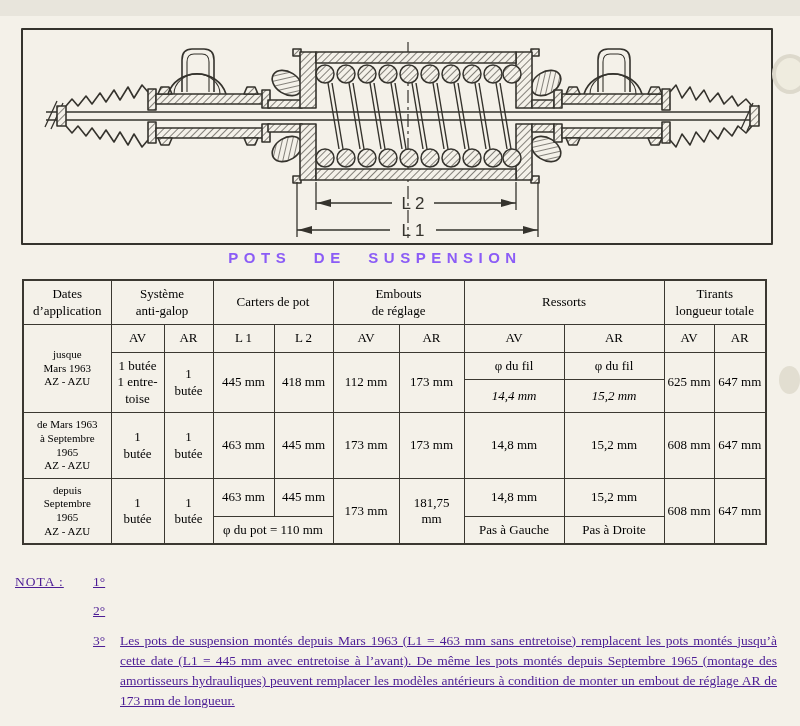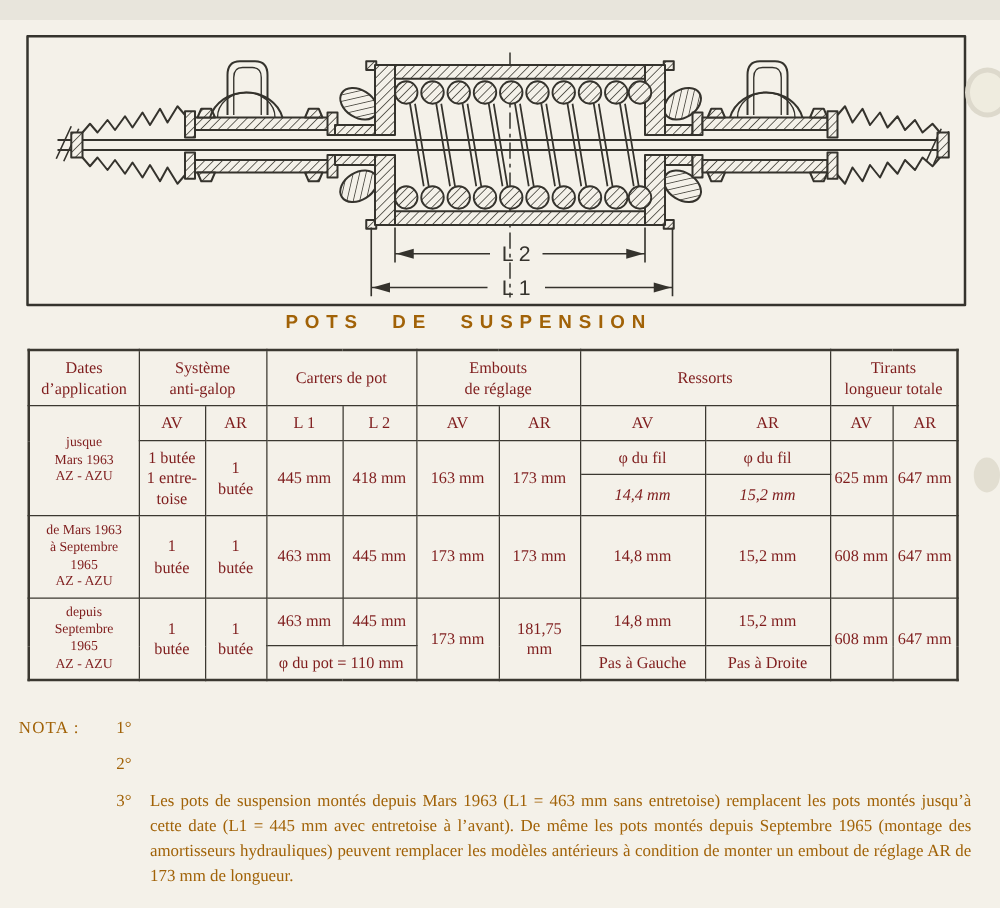--- a/index.html
+++ b/index.html
@@ -8,43 +8,43 @@
     background:#f4f1e9;overflow:hidden;color:#2f2d28;
     font-family:"Liberation Serif","DejaVu Serif",serif;
   }
   
   .drawing{display:block;}
   
   .fig-title{
     width:750px;margin-top:3px;text-align:center;
     font-family:"Liberation Sans","DejaVu Sans",sans-serif;
     font-weight:bold;font-size:15px;letter-spacing:5.5px;word-spacing:13px;
-    color:#a16207;
+    color:#8b5cf6;
   }
   
   table.spec{
     border-collapse:collapse;table-layout:fixed;width:744px;
     margin:13px 0 0 22px;border:2px solid #3b3831;
-    font-size:13px;color:#7f1d1d;
+    font-size:13px;color:#000000;
   }
   table.spec th,table.spec td{
     border:1.5px solid #3b3831;text-align:center;vertical-align:middle;
     padding:1px 2px;white-space:pre-line;line-height:1.25;font-weight:normal;
     overflow:hidden;
   }
   table.spec .dates{font-size:11px;}
   tr.r0 th{height:41px;}
   tr.r1 th,tr.r1 td{height:25px;}
   tr.r2 td{height:24px;}
   tr.r3 td{height:30px;font-style:italic;}
   tr.r4 td{height:63px;}
   tr.r5 td{height:35px;}
   tr.r6 td{height:24px;}
   
-  .nota{margin:27px 0 0 15px;width:772px;font-size:13.5px;line-height:1.5;color:#a16207;}
+  .nota{margin:27px 0 0 15px;width:772px;font-size:13.5px;line-height:1.5;color:#4c1d95;text-decoration:underline;}
   .nrow{display:flex;margin-bottom:9px;}
   .nlabel{width:78px;flex:none;letter-spacing:1px;}
   .nnum{width:27px;flex:none;}
   .ntext{flex:1;padding-right:10px;}
   .just{text-align:justify;}
   
   .ring1{position:absolute;left:772px;top:38px;width:28px;height:32px;
     border:4px solid #ddd9cc;border-radius:50%;background:#efecdf;}
   .ring2{position:absolute;left:779px;top:350px;width:21px;height:28px;
     border-radius:50%;background:#e2ded1;}
@@ -252,21 +252,21 @@
       <th>AR</th>
     </tr>
     <tr class="r2">
       <td rowspan="2">1 butée
 1 entre-
 toise</td>
       <td rowspan="2">1
 butée</td>
       <td rowspan="2">445 mm</td>
       <td rowspan="2">418 mm</td>
-      <td rowspan="2">163 mm</td>
+      <td rowspan="2">112 mm</td>
       <td rowspan="2">173 mm</td>
       <td>φ du fil</td>
       <td>φ du fil</td>
       <td rowspan="2">625 mm</td>
       <td rowspan="2">647 mm</td>
     </tr>
     <tr class="r3">
       <td>14,4 mm</td>
       <td>15,2 mm</td>
     </tr>

